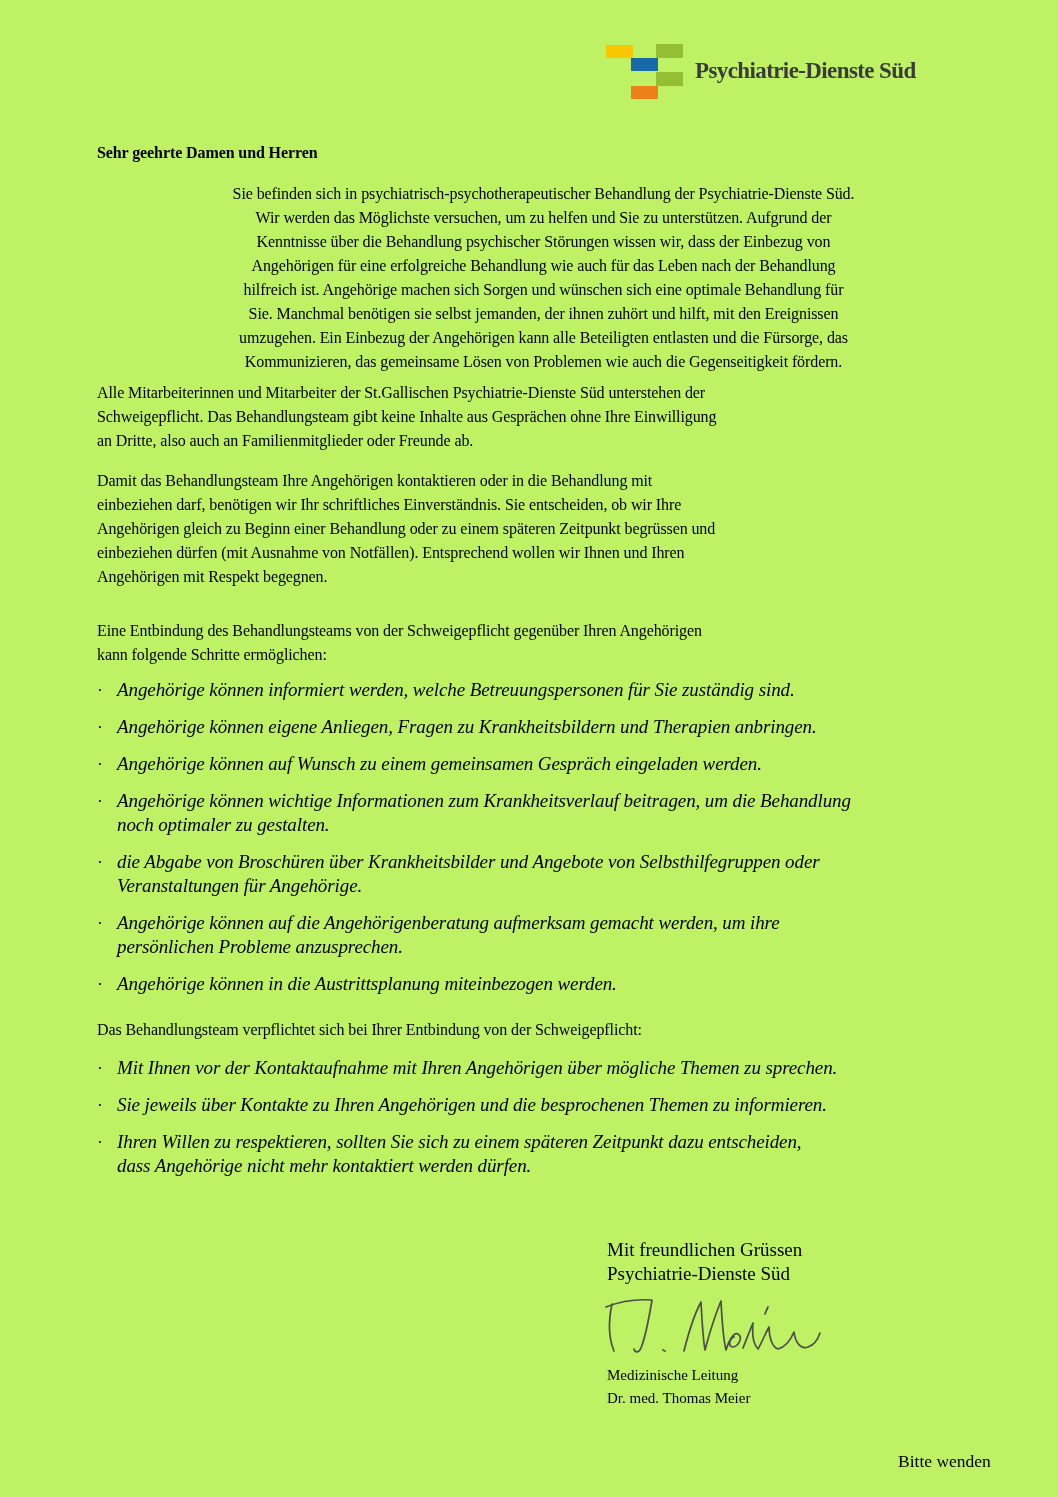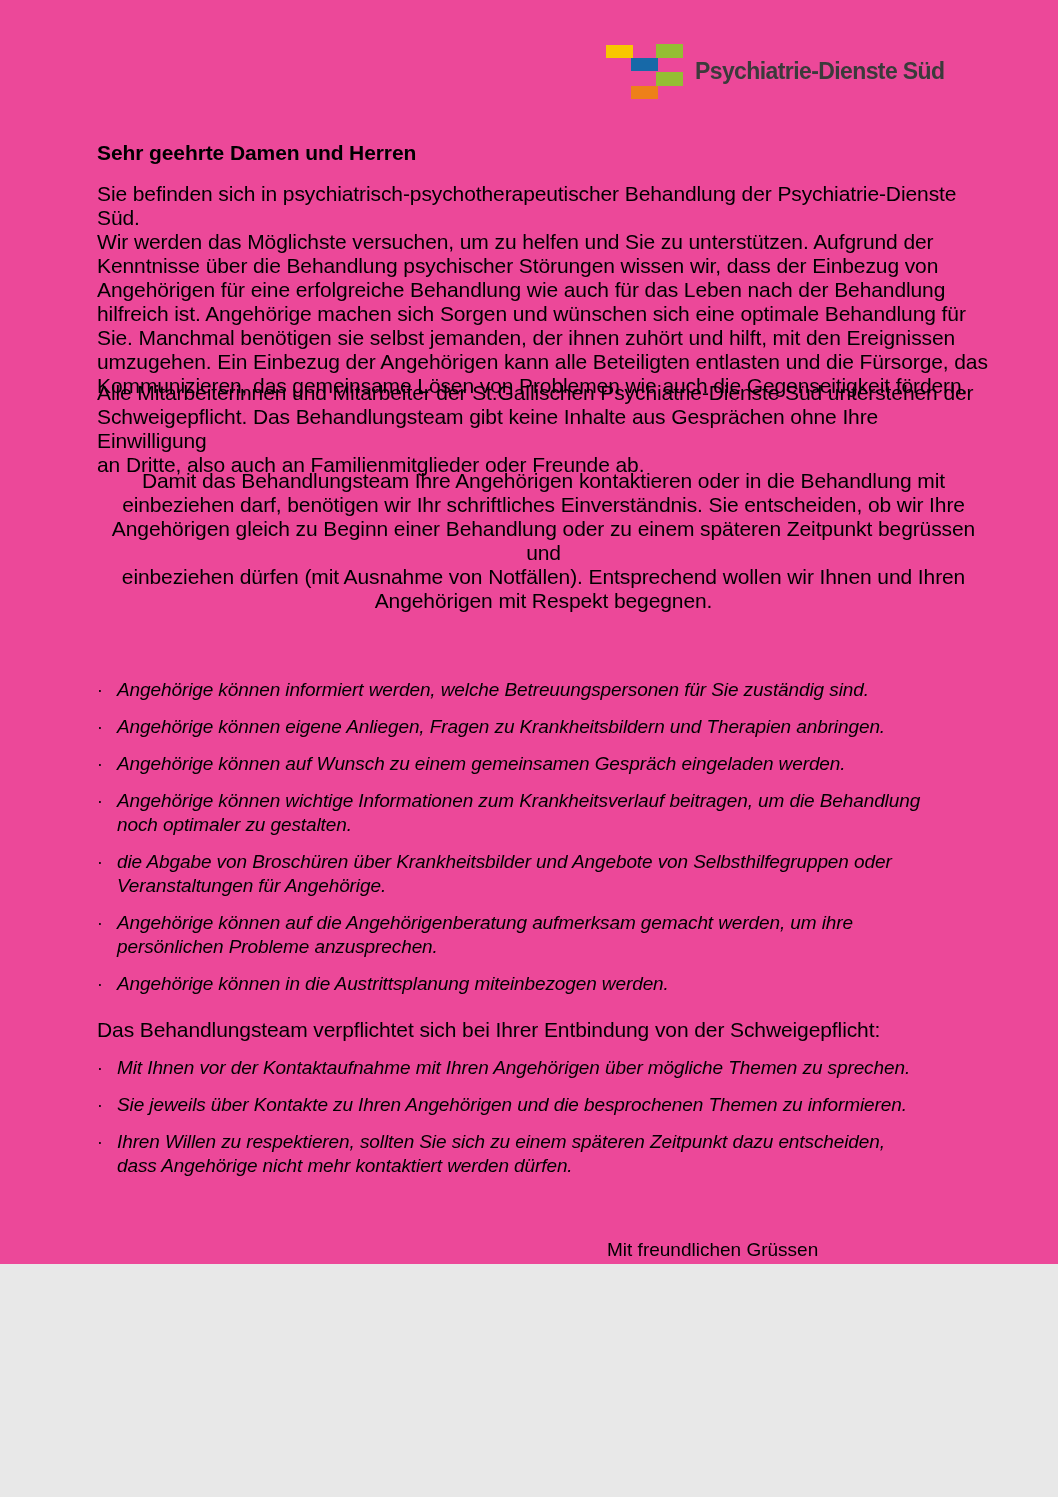--- a/index.html
+++ b/index.html
@@ -1,44 +1,44 @@
 <!DOCTYPE html>
 <html><head>
 <meta charset="utf-8">
 <style>
   html,body{margin:0;padding:0;background:#e8e8e8;}
   .page{
     position:relative;
-    width:1058px;height:1264px;
-    background:#ec4899;
-    font-family:Liberation Sans, sans-serif;
+    width:1058px;height:1497px;
+    background:#bef264;
+    font-family:Liberation Serif, serif;
     color:#000;
     overflow:hidden;
   }
   
   .logo{position:absolute;left:606px;top:44px;width:430px;height:60px;}
   .sq{position:absolute;}
   .sq-yellow {left:0;   top:1px;  width:27px;height:13px;}
   .sq-green-a{left:50px;top:0;    width:27px;height:14px;}
   .sq-blue   {left:25px;top:14px; width:27px;height:13px;}
   .sq-green-b{left:50px;top:28px; width:27px;height:14px;}
   .sq-orange {left:25px;top:42px; width:27px;height:13px;}
   .logo-text{
     position:absolute;left:89px;top:14px;
     font-size:23px;font-weight:700;letter-spacing:-0.6px;
     white-space:nowrap;
   }
   
   .blk{position:absolute;left:97px;width:893px;
-       font-size:21px;line-height:24px;letter-spacing:-0.1px;
+       font-size:16px;line-height:24px;letter-spacing:-0.1px;
        white-space:pre-line;margin:0;}
   .salutation{top:141px;font-weight:700;}
-  .p1{top:182px;}
+  .p1{top:182px;text-align:center;}
   .p2{top:381px;}
-  .p3{top:469px;text-align:center;}
+  .p3{top:469px;}
   .p4{top:619px;}
   .p5{top:1018px;}
   .blist{position:absolute;left:97px;width:893px;margin:0;padding:0;list-style:none;}
   .blist-1{top:678px;}
   .blist-2{top:1056px;}
   .blist li{display:flex;margin:0 0 13px 0;}
   .bullet-marker{
     flex:0 0 20px;font-size:17.5px;line-height:24px;color:#000;
   }
   .bullet-text{
@@ -78,20 +78,22 @@
 umzugehen. Ein Einbezug der Angehörigen kann alle Beteiligten entlasten und die Fürsorge, das
 Kommunizieren, das gemeinsame Lösen von Problemen wie auch die Gegenseitigkeit fördern.</p>
   <p class="blk p2">Alle Mitarbeiterinnen und Mitarbeiter der St.Gallischen Psychiatrie-Dienste Süd unterstehen der
 Schweigepflicht. Das Behandlungsteam gibt keine Inhalte aus Gesprächen ohne Ihre Einwilligung
 an Dritte, also auch an Familienmitglieder oder Freunde ab.</p>
   <p class="blk p3">Damit das Behandlungsteam Ihre Angehörigen kontaktieren oder in die Behandlung mit
 einbeziehen darf, benötigen wir Ihr schriftliches Einverständnis. Sie entscheiden, ob wir Ihre
 Angehörigen gleich zu Beginn einer Behandlung oder zu einem späteren Zeitpunkt begrüssen und
 einbeziehen dürfen (mit Ausnahme von Notfällen). Entsprechend wollen wir Ihnen und Ihren
 Angehörigen mit Respekt begegnen.</p>
+  <p class="blk p4">Eine Entbindung des Behandlungsteams von der Schweigepflicht gegenüber Ihren Angehörigen
+kann folgende Schritte ermöglichen:</p>
 
   <ul class="blist blist-1">
     <li>
       <span class="bullet-marker">·</span>
       <span class="bullet-text">Angehörige können informiert werden, welche Betreuungspersonen für Sie zuständig sind.</span>
     </li>
     <li>
       <span class="bullet-marker">·</span>
       <span class="bullet-text">Angehörige können eigene Anliegen, Fragen zu Krankheitsbildern und Therapien anbringen.</span>
     </li>

